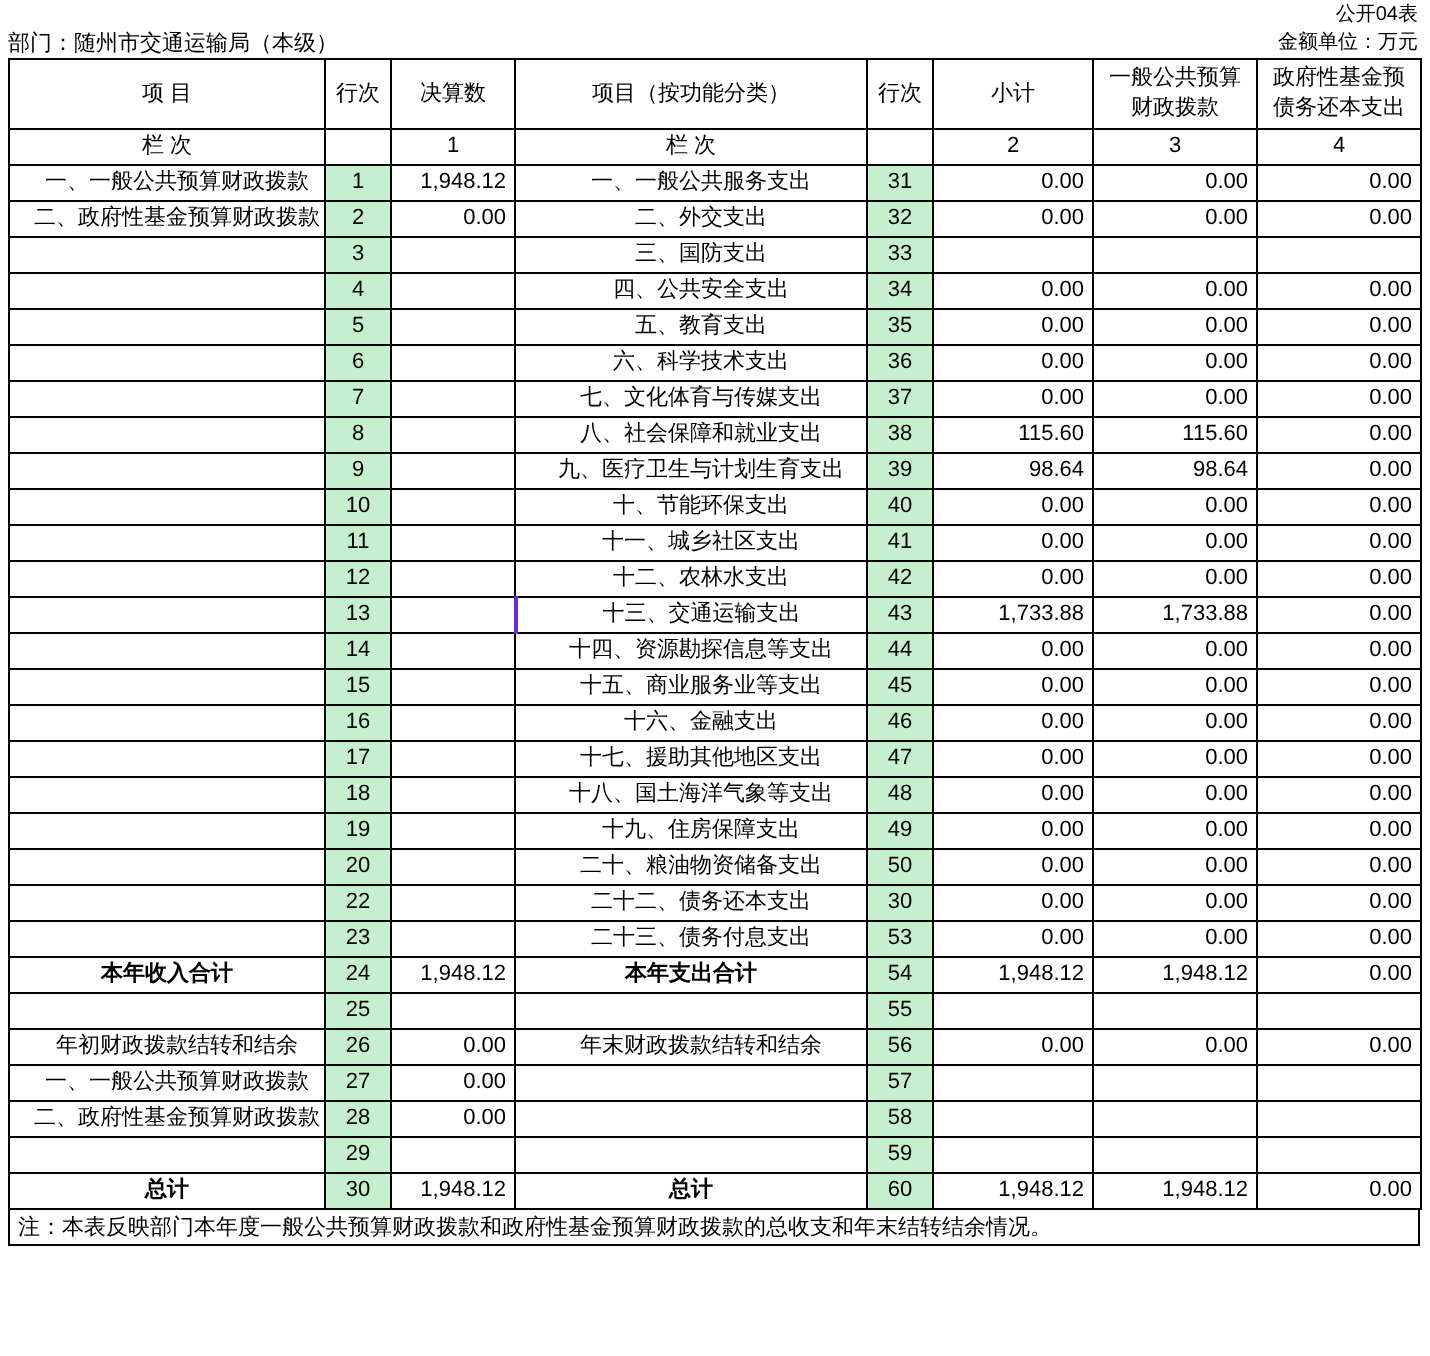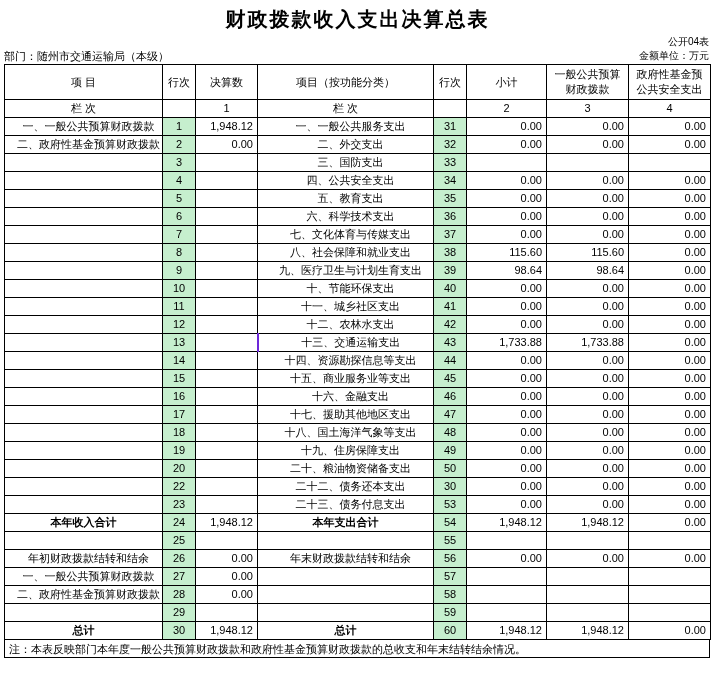--- a/index.html
+++ b/index.html
@@ -72,21 +72,20 @@
     padding-left:4px;
     box-sizing:border-box;
   }
   .blue-left{border-left:2px solid #6d28d9;}
 </style>
 </head>
 <body>
 
 <div class="page">
 
-  <div class="title">财政拨款收入支出决算总表</div>
 
   <div class="subline">
     <span class="right">公开04表</span>
   </div>
 
   <div class="hdrline">
     <span>部门：随州市交通运输局（本级）</span>
     <span class="right">金额单位：万元</span>
   </div>
 
@@ -108,21 +107,21 @@
         <td class="hdr tall">决算数</td>
         <td class="hdr tall">项目（按功能分类）</td>
         <td class="hdr tall">行次</td>
         <td class="hdr tall">小计</td>
         <td class="hdr tall">
           <div>一般公共预算</div>
           <div>财政拨款</div>
         </td>
         <td class="hdr tall">
           <div>政府性基金预</div>
-          <div>公共安全支出</div>
+          <div>债务还本支出</div>
         </td>
       </tr>
       <tr>
         <td class="c">栏        次</td>
         <td class="c"></td>
         <td class="c">1</td>
         <td class="c">栏        次</td>
         <td class="c"></td>
         <td class="c">2</td>
         <td class="c">3</td>

